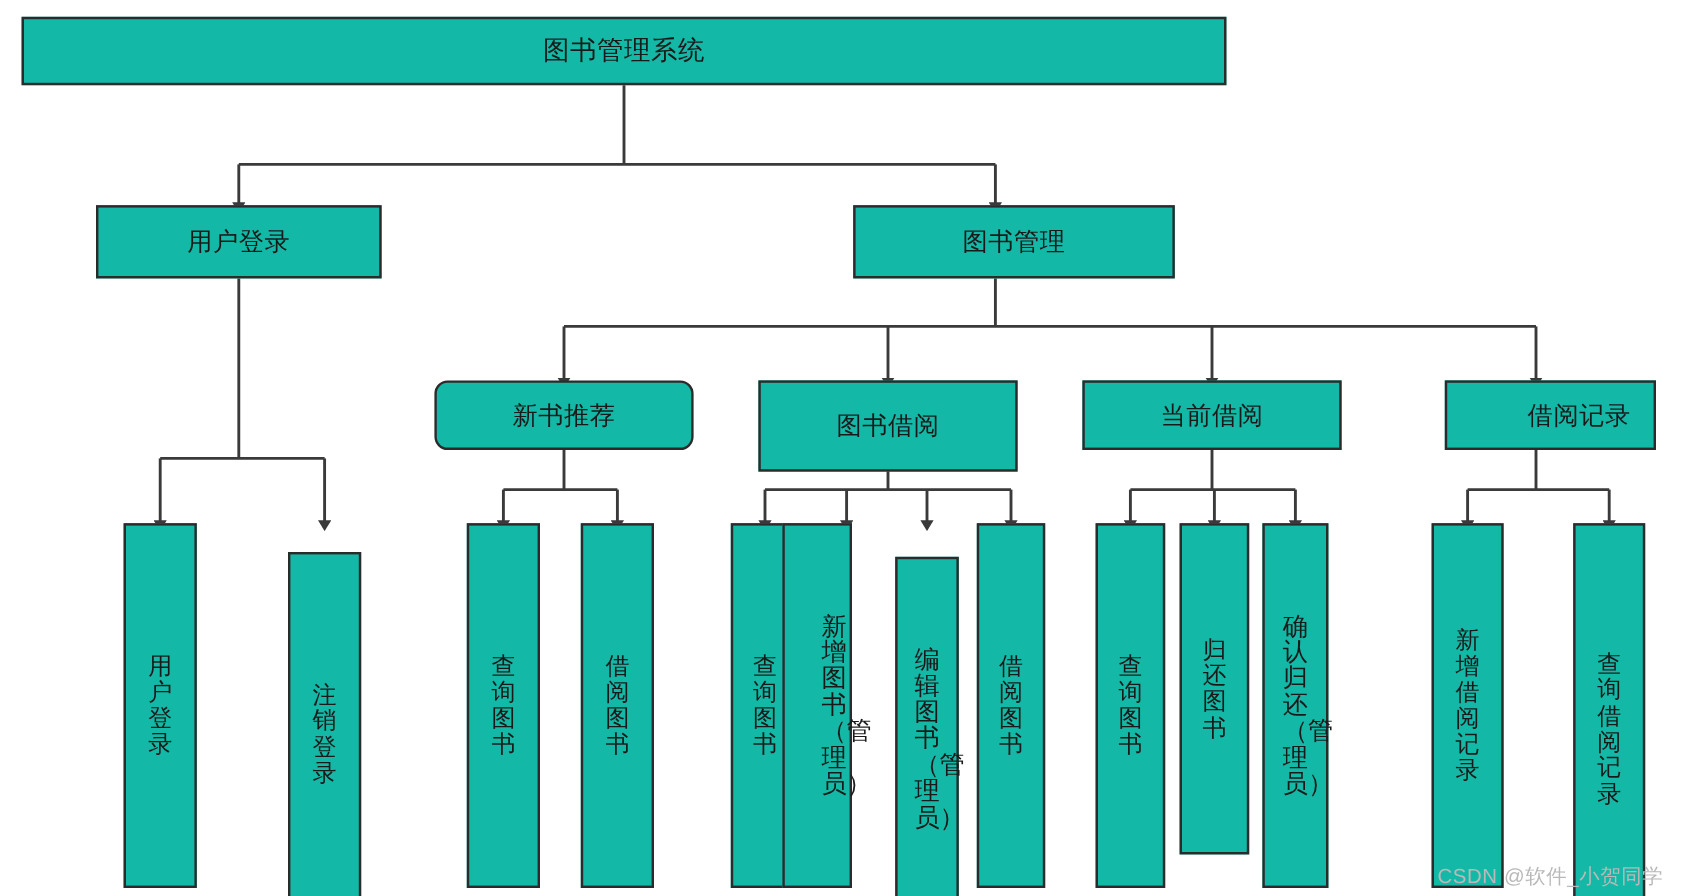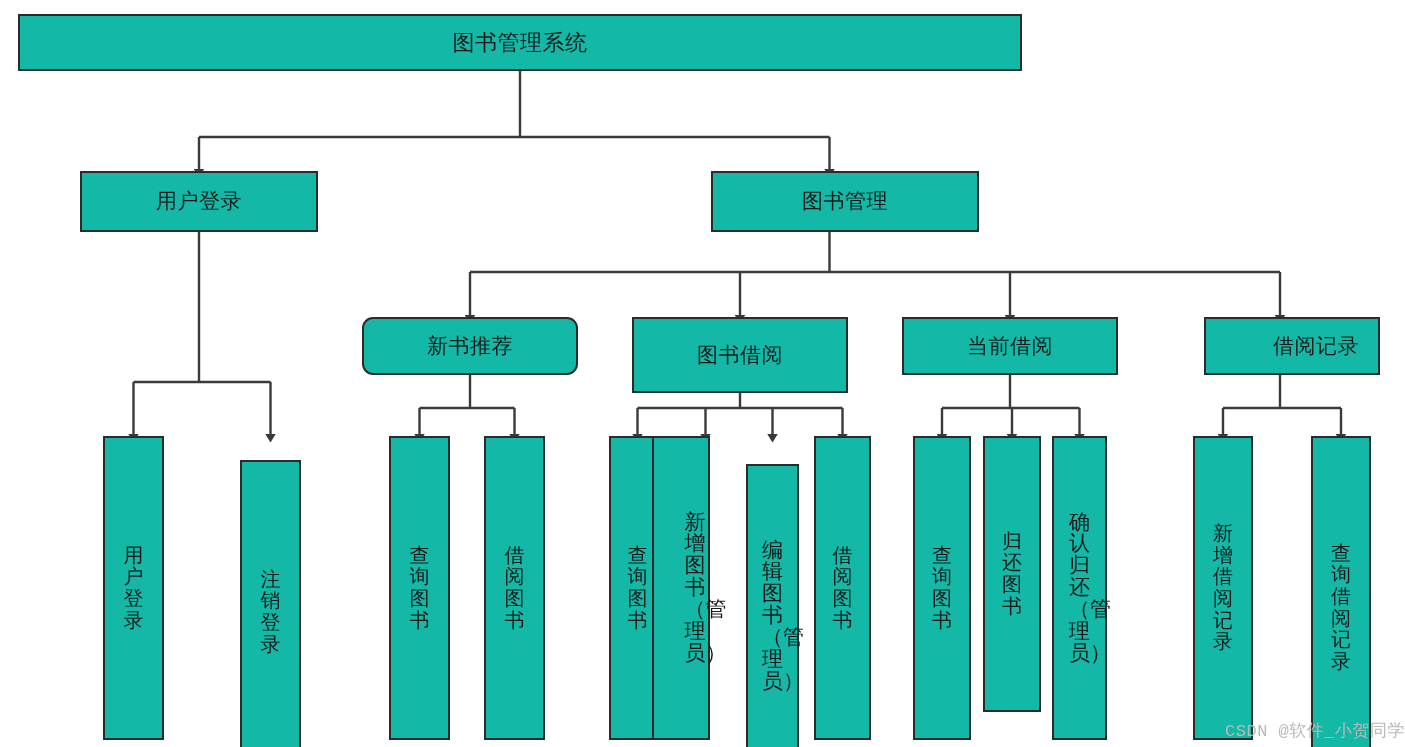--- a/index.html
+++ b/index.html
@@ -62,27 +62,27 @@
     width: 1em;
     word-break: break-all;
     text-align: center;
   }
   .node.vert.tight .label {
     font-size: 21px;
     line-height: 1.04;
   }
   #watermark {
     position: absolute;
-    right: 0;
+    right: 19px;
     bottom: 5px;
     font-size: 17px;
     color: #b9b9b9;
     letter-spacing: 0.5px;
     white-space: nowrap;
-    font-family: Liberation Mono, monospace;
+    font-family: Liberation Sans, sans-serif;
   }
 </style>
 </head>
 <body>
 
 <div id="canvas">
   <svg id="edges" viewBox="0 0 1405 747" xmlns="http://www.w3.org/2000/svg">
     <defs>
       <marker id="arrow" markerWidth="9" markerHeight="11" refX="1.4" refY="5.5" orient="auto" markerUnits="userSpaceOnUse">
         <path d="M0,0 L9,5.5 L0,11 z" fill="#3a3a3a"></path>

